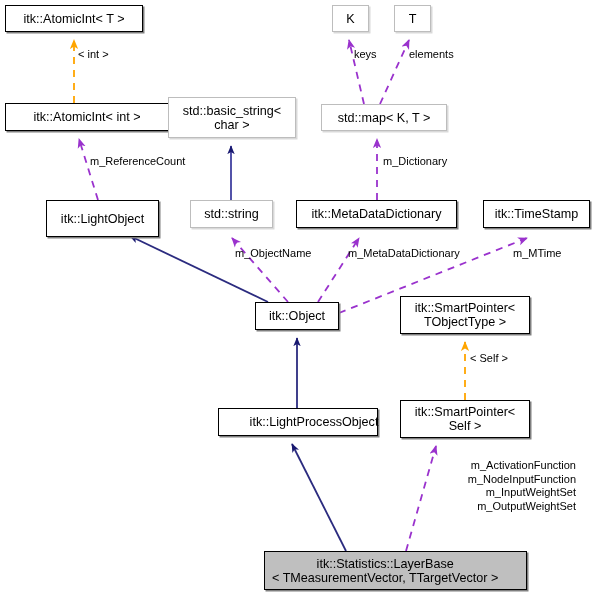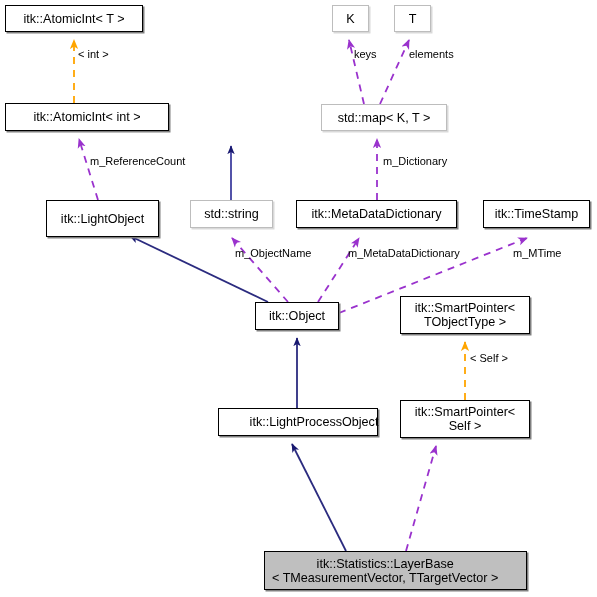--- a/index.html
+++ b/index.html
@@ -140,20 +140,22 @@
   </svg>
 
   <div class="node-box node-itk" style="left:5px;  top:5px;   width:138px; height:27px;">itk::AtomicInt&lt; T &gt;</div>
 
   <div class="node-box node-ext" style="left:332px;top:5px;   width:37px;  height:27px;">K</div>
 
   <div class="node-box node-ext" style="left:394px;top:5px;   width:37px;  height:27px;">T</div>
 
   <div class="node-box node-itk" style="left:5px;  top:103px; width:164px; height:28px;">itk::AtomicInt&lt; int &gt;</div>
 
+  <div class="node-box node-ext" style="left:168px;top:97px;  width:128px; height:41px;">std::basic_string&lt;
+char &gt;</div>
 
   <div class="node-box node-ext" style="left:321px;top:104px; width:126px; height:27px;">std::map&lt; K, T &gt;</div>
 
   <div class="node-box node-itk" style="left:46px; top:200px; width:113px; height:37px;">itk::LightObject</div>
 
   <div class="node-box node-ext" style="left:190px;top:200px; width:83px;  height:28px;">std::string</div>
 
   <div class="node-box node-itk" style="left:296px;top:200px; width:161px; height:28px;">itk::MetaDataDictionary</div>
 
   <div class="node-box node-itk" style="left:483px;top:200px; width:107px; height:28px;">itk::TimeStamp</div>
@@ -182,14 +184,18 @@
   <div class="edge-label" style="left:383px;top:155px;">m_Dictionary</div>
 
   <div class="edge-label" style="left:235px;top:247px;">m_ObjectName</div>
 
   <div class="edge-label" style="left:348px;top:247px;">m_MetaDataDictionary</div>
 
   <div class="edge-label" style="left:513px;top:247px;">m_MTime</div>
 
   <div class="edge-label" style="left:470px;top:352px;">&lt; Self &gt;</div>
 
+  <div class="edge-label right-al" style="left:383px;top:459px; width:193px;">m_ActivationFunction
+m_NodeInputFunction
+m_InputWeightSet
+m_OutputWeightSet</div>
 
 </div>
 
 </body></html>

